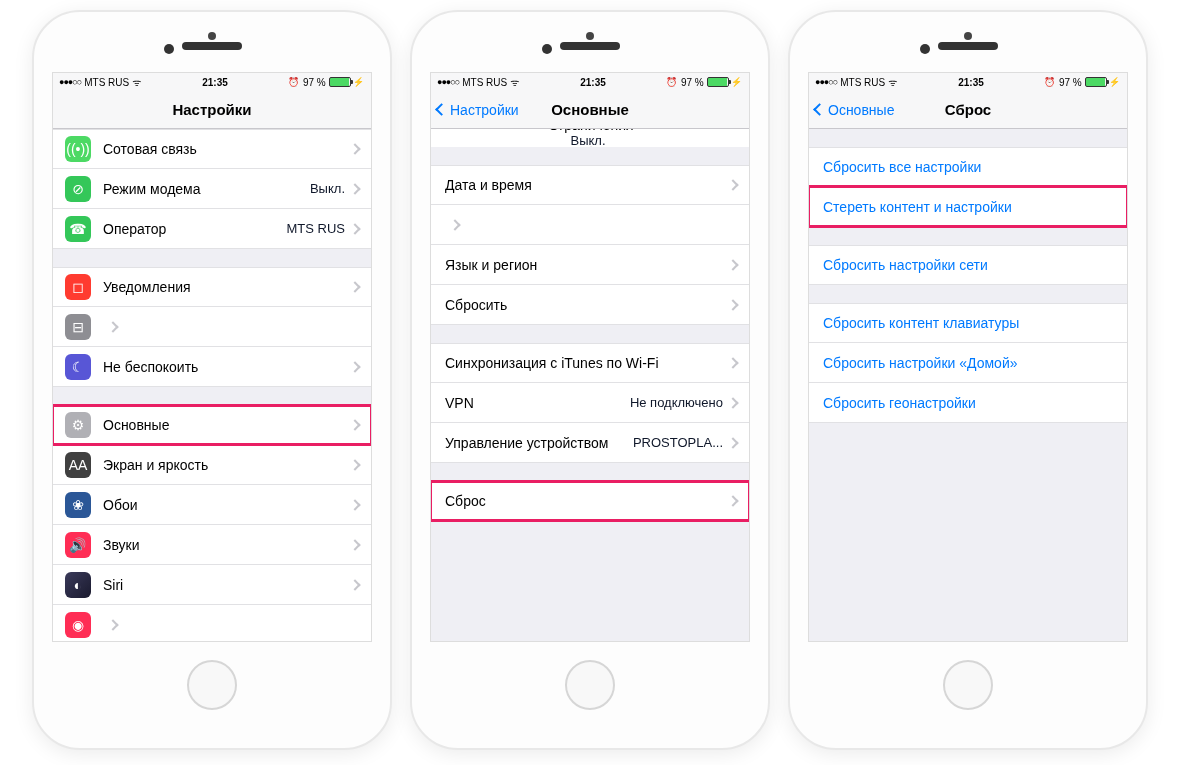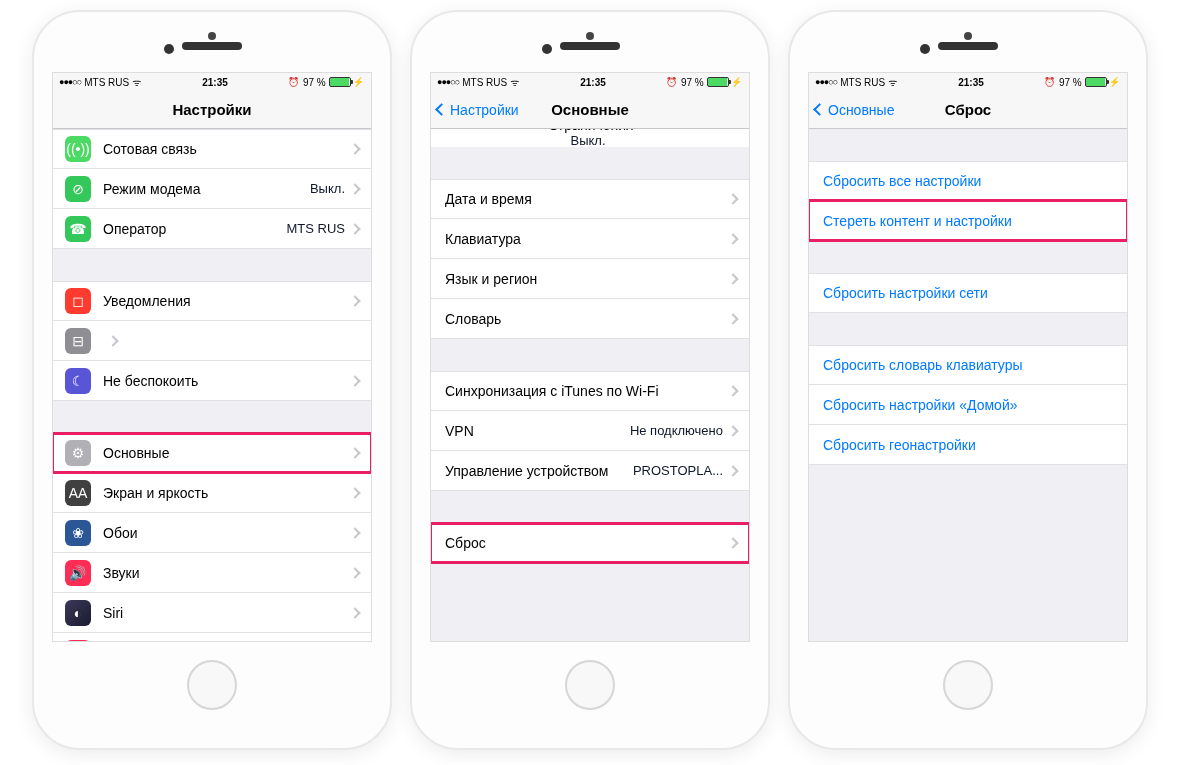--- a/index.html
+++ b/index.html
@@ -99,21 +99,21 @@
   }
   .chev-left {
     width: 9px; height: 9px;
     border-left: 2px solid #007aff;
     border-bottom: 2px solid #007aff;
     transform: rotate(45deg);
     margin-right: 2px;
   }
   
   .content { flex: 1; overflow-y: hidden; }
-  .group { margin-top: 32px; }
+  .group { margin-top: 18px; }
   .group.first { margin-top: 0; }
   .row {
     background: #fff;
     min-height: 40px;
     display: flex;
     align-items: center;
     padding: 0 12px 0 12px;
     border-bottom: 1px solid #e1e1e4;
     position: relative;
     font-size: 14px;
@@ -311,33 +311,32 @@
       </div>
       <div class="group" id="p2g1">
           <div class="row no-icon " style="position:relative">
 
     <span class="row-label">Дата и время</span>
     <span class="row-value"></span>
     <span class="chevron"></span>
   </div>
           <div class="row no-icon " style="position:relative">
 
-    <span class="row-label">Клавиатура</span>
     <span class="row-value"></span>
     <span class="chevron"></span>
   </div>
           <div class="row no-icon " style="position:relative">
 
     <span class="row-label">Язык и регион</span>
     <span class="row-value"></span>
     <span class="chevron"></span>
   </div>
           <div class="row no-icon " style="position:relative">
 
-    <span class="row-label">Словарь</span>
+    <span class="row-label">Сбросить</span>
     <span class="row-value"></span>
     <span class="chevron"></span>
   </div>
         </div>
       <div class="group" id="p2g2">
           <div class="row no-icon " style="position:relative">
 
     <span class="row-label">Синхронизация с iTunes по Wi-Fi</span>
     <span class="row-value"></span>
     <span class="chevron"></span>
@@ -413,21 +412,21 @@
           <div class="row no-icon blue-text" style="position:relative">
 
     <span class="row-label">Сбросить настройки сети</span>
     <span class="row-value"></span>
 
   </div>
         </div>
       <div class="group" id="p3g3">
           <div class="row no-icon blue-text" style="position:relative">
 
-    <span class="row-label">Сбросить словарь клавиатуры</span>
+    <span class="row-label">Сбросить контент клавиатуры</span>
     <span class="row-value"></span>
 
   </div>
           <div class="row no-icon blue-text" style="position:relative">
 
     <span class="row-label">Сбросить настройки «Домой»</span>
     <span class="row-value"></span>
 
   </div>
           <div class="row no-icon blue-text" style="position:relative">

